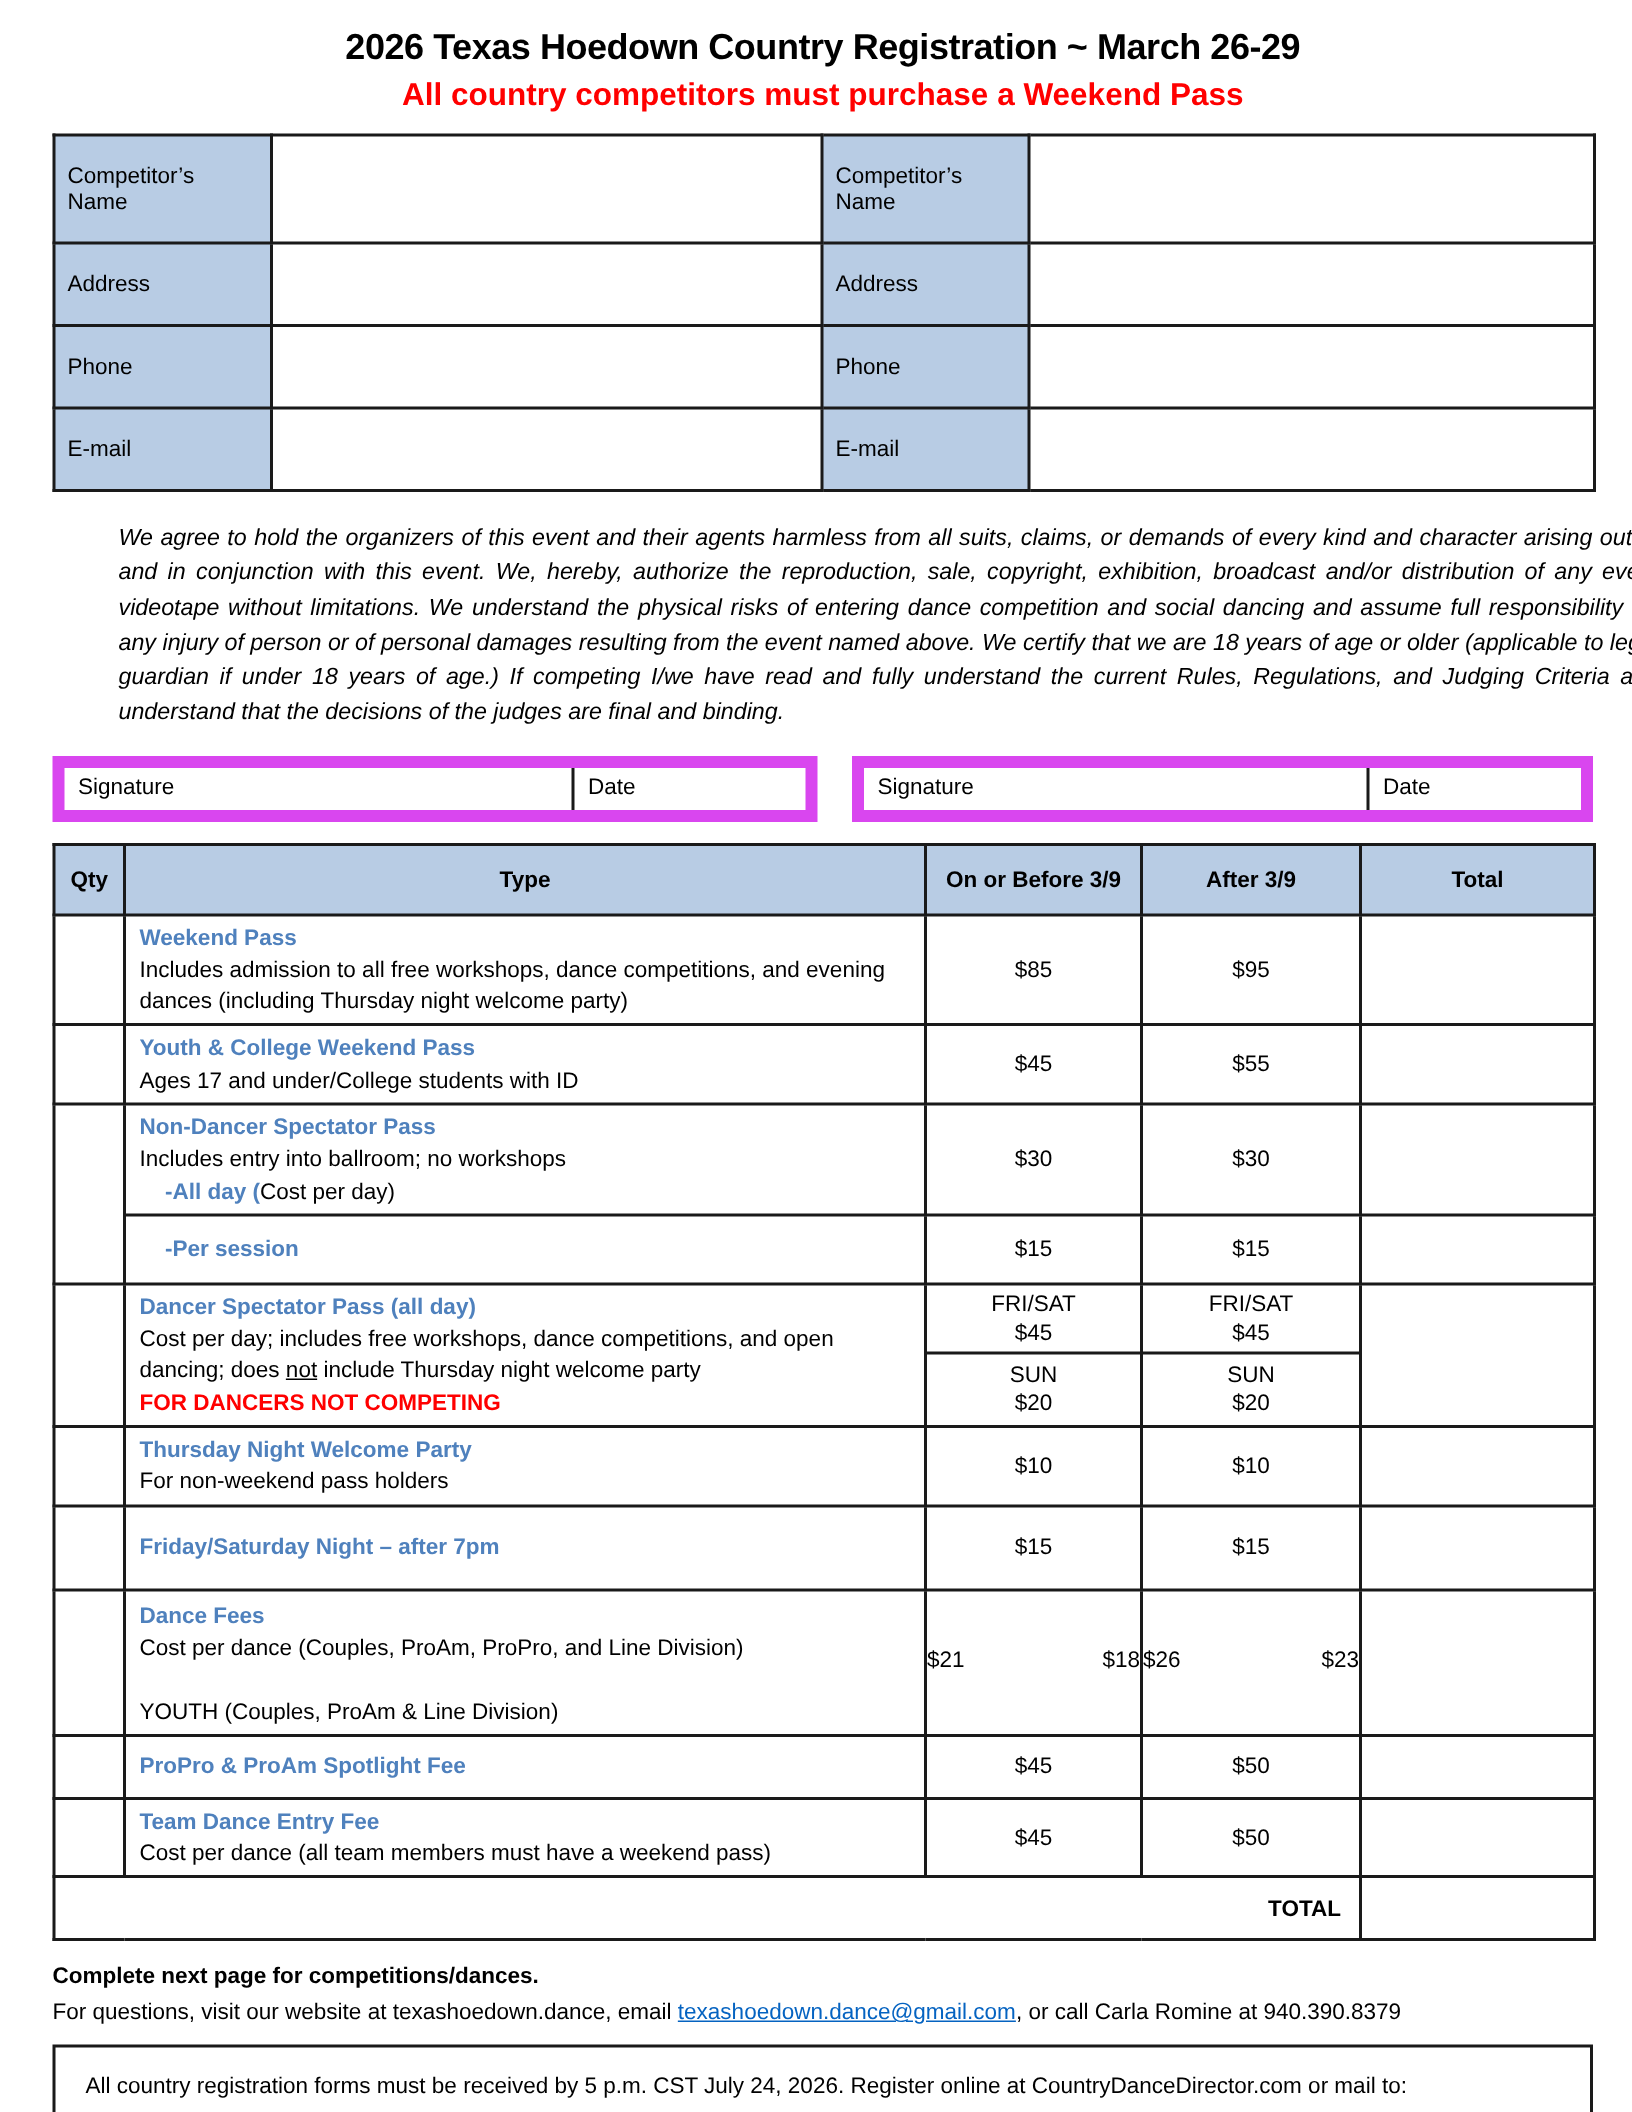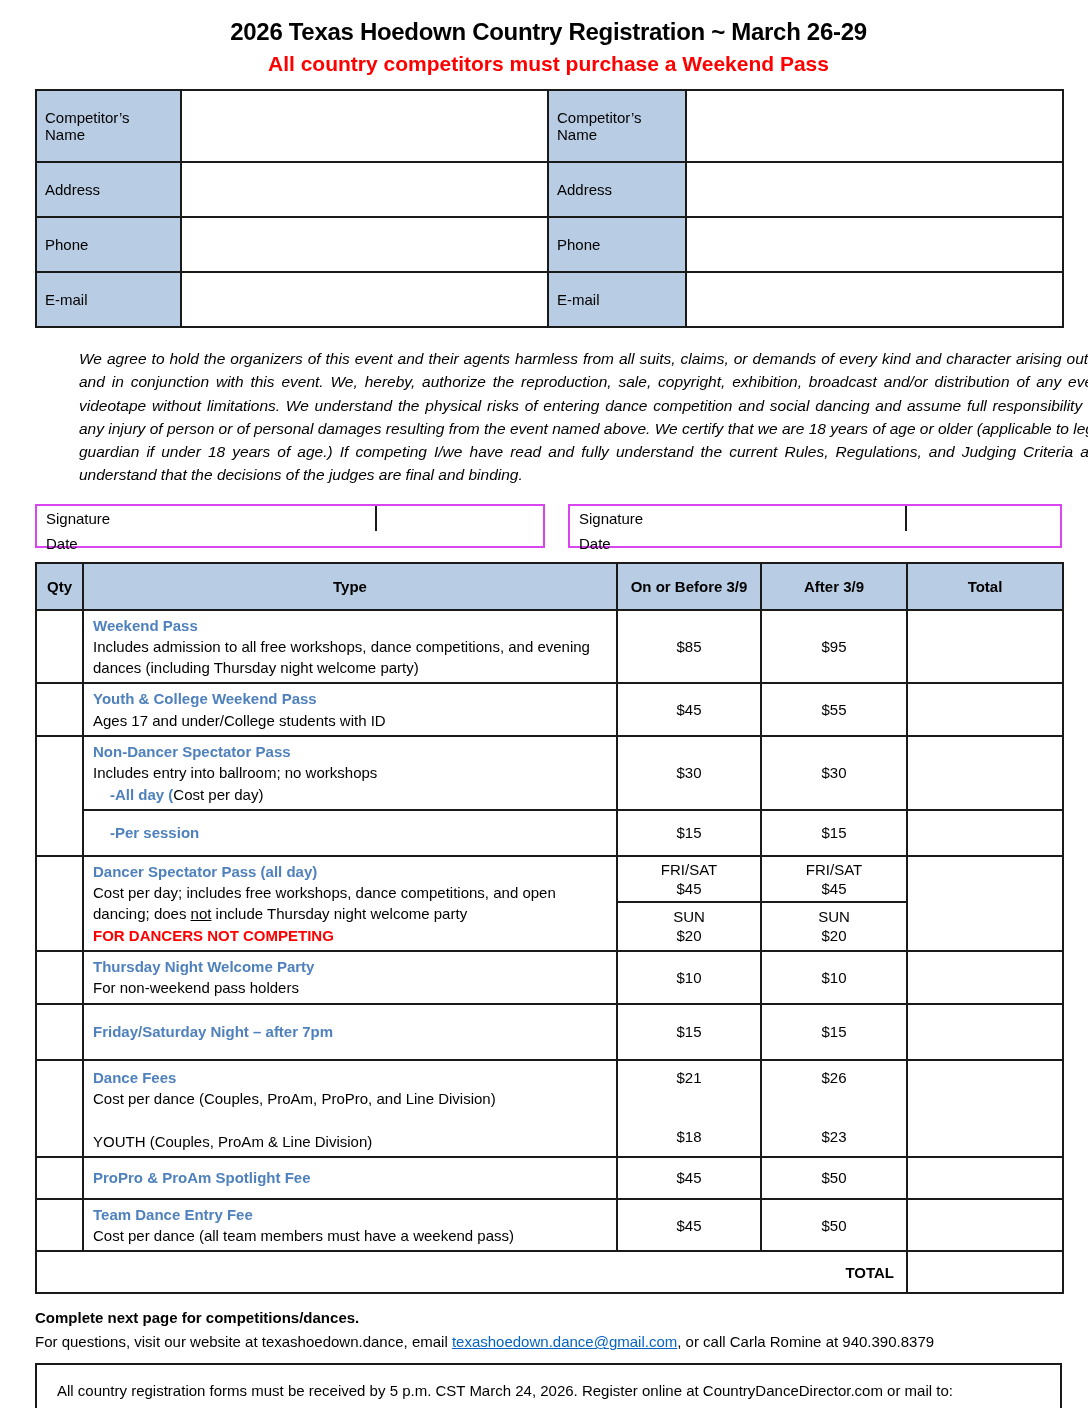--- a/index.html
+++ b/index.html
@@ -18,42 +18,42 @@
   .info-table td { padding:18px 8px; }
   .lbl { background:#B8CCE4; }
   .row-name td { height:48px; }
   .row-sm td { height:29px; }
 
   
   .waiver { margin-top:19px; font-style:italic; font-size:15.5px; line-height:1.5; text-align:justify; width:1027px;margin-left:44px; }
 
   
   .sig-row { display:flex; margin-top:17px; width:1027px; }
-  .sig-box { border:2px solid #d946ef; height:44px; display:flex;flex-direction:column; }
+  .sig-box { border:8px solid #d946ef; height:44px; display:flex; }
   .sig-box .cell { padding:4px 9px; font-size:15px; }
   .sig-1 { width:510px; margin-right:23px; }
   .sig-1 .sig-cell { width:340px; border-right:2px solid #1a1a1a; }
   .sig-1 .date-cell { flex:1; }
   .sig-2 { width:494px; }
   .sig-2 .sig-cell { width:337px; border-right:2px solid #1a1a1a; }
   .sig-2 .date-cell { flex:1; }
 
   
   .price-table { margin-top:14px; }
   .price-table td { padding:0; }
   .head td { background:#B8CCE4; font-weight:bold; text-align:center; height:47px; padding:2px 6px; }
   .typ { padding:4px 9px !important; line-height:1.42; vertical-align:middle; }
   .blue { color:#4F81BD; font-weight:bold; }
   .money { text-align:center; }
   .indent { padding-left:17px; }
   .redline { color:#FF0000; font-weight:bold; }
   .u { text-decoration:underline; }
   .split > div { height:46px; display:flex; flex-direction:column; justify-content:center; align-items:center; line-height:1.3; }
   .split > div:first-child { border-bottom:2px solid #1a1a1a; }
-  .fee-cell { height:93px; display:flex; flex-direction:column; justify-content:space-between; align-items:center; padding:7px 0 10px 0 !important; }
+  .fee-cell { height:93px; display:flex; flex-direction:row; justify-content:space-between; align-items:center; padding:7px 0 10px 0 !important; }
   .total-lbl { text-align:right; font-weight:bold; padding:0 12px !important; height:42px; }
 
   
   .foot1 { margin-top:15px; font-size:15px; font-weight:bold; }
   .foot2 { margin-top:7px; font-size:15px; }
   .link { color:#0563C1; text-decoration:underline; cursor:pointer; }
 
   
   .mail-box { margin-top:13px; width:1027px; min-height:180px; border:2px solid #1a1a1a; padding:15px 20px; position:relative; font-size:15px; line-height:1.5; }
   .mail-box .org { margin-top:24px; }
@@ -274,21 +274,21 @@
     </tr>
   </tbody>
     </table>
 
   <div class="foot1">Complete next page for competitions/dances.</div>
   <div class="foot2">
     <span>For questions, visit our website at texashoedown.dance, email </span><span class="link">texashoedown.dance@gmail.com</span><span>, or call Carla Romine at 940.390.8379</span>
   </div>
 
   <div class="mail-box">
-    <div>All country registration forms must be received by 5 p.m. CST March 24, 2026. Register online at CountryDanceDirector.com or mail to:</div>
+    <div>All country registration forms must be received by 5 p.m. CST July 24, 2026. Register online at CountryDanceDirector.com or mail to:</div>
     <div class="org">Texas Hoedown</div>
     <div>20253 Still Hollow Drive</div>
     <div>Frisco, TX 75035</div>
 
     <svg class="logo" width="112" height="70" viewBox="0 0 112 70">
       <g>
         <path fill="#2B3A8F" d="M2 4 h38 v12 h-13 v35 h-12 v-35 h-13 z"></path>
         <path fill="#2B3A8F" d="M56 4 h16 l11 17 11 -17 h16 l-19 23.5 19 23.5 h-16 l-11 -17 -11 17 h-16 l19 -23.5 z"></path>
       </g>
       <g>

